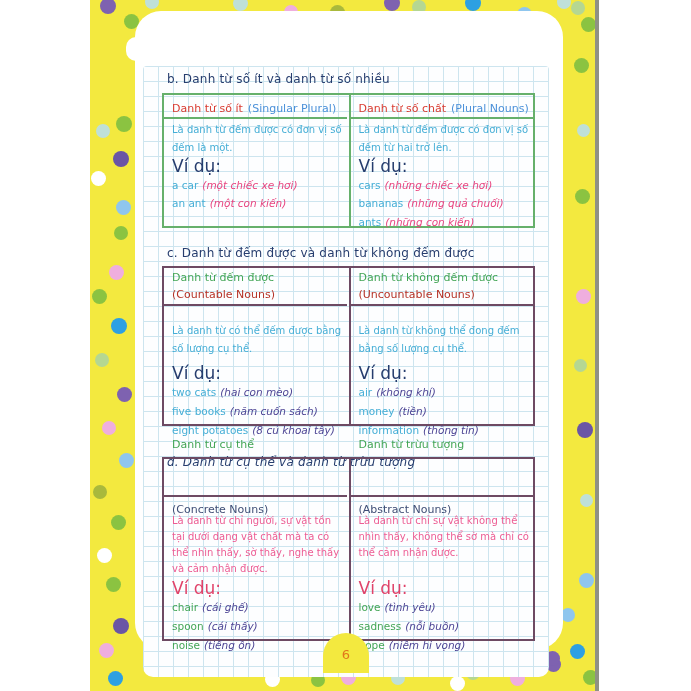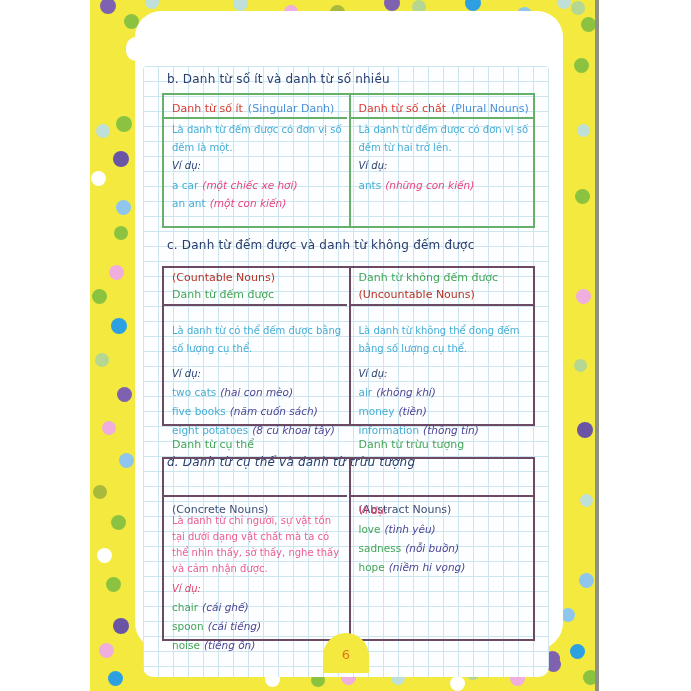--- a/index.html
+++ b/index.html
@@ -27,21 +27,21 @@
   .ntable{position:absolute;left:19px;width:369px;display:flex;background:rgba(255,255,255,.0);
           border:2px solid var(--bc);}
   .col{flex:1;min-width:0;padding-left:8px;position:relative;}
   .col.right{border-left:2px solid var(--bc);margin-left:2px;}
   .hdr{border-bottom:2px solid var(--bc);display:flex;flex-direction:column;justify-content:center;
        margin-left:-8px;padding-left:8px;}
   .hdr .line{white-space:nowrap;}
   .ttl{font-size:11px;}
   .sub{font-size:11px;}
   .desc{font-size:10px;white-space:normal;padding-right:4px;}
-  .exlabel{font-size:10px;font-style:italic;}
+  .exlabel{font-size:17px;}
   .exline{white-space:nowrap;font-size:10.5px;}
   .ex-en{margin-right:4px;}
   .ex-vi{font-style:italic;}
 
   
   .tb{--bc:#66b06b;}
   .tb .ttl{color:#d93a30;}
   .tb .sub{color:#4a90d9;}
   .tb .desc{color:#45aed6;}
   .tb .exlabel{color:#263d6e;}
@@ -159,21 +159,21 @@
 
     <div class="grid" style="left:8px;top:19px;margin-top:36px;">
 
       <div class="sec-heading" style="top:6px;">b. Danh từ số ít và danh từ số nhiều</div>
 
       <div class="ntable tb">
         <div class="col">
           <div class="hdr">
             <div class="line">
               <span class="ttl">Danh từ số ít</span>
-              <span class="sub">(Singular Danh)</span>
+              <span class="sub">(Singular Plural)</span>
             </div>
           </div>
           <div class="desc">Là danh từ đếm được có đơn vị số đếm là một.</div>
           <div class="examples">
             <div class="exlabel">Ví dụ:</div>
             <div class="exline">
               <span class="ex-en">a car</span><span class="ex-vi">(một chiếc xe hơi)</span>
             </div>
             <div class="exline">
               <span class="ex-en">an ant</span><span class="ex-vi">(một con kiến)</span>
@@ -184,33 +184,39 @@
           <div class="hdr">
             <div class="line">
               <span class="ttl">Danh từ số chất</span>
               <span class="sub">(Plural Nouns)</span>
             </div>
           </div>
           <div class="desc">Là danh từ đếm được có đơn vị số đếm từ hai trở lên.</div>
           <div class="examples">
             <div class="exlabel">Ví dụ:</div>
             <div class="exline">
+              <span class="ex-en">cars</span><span class="ex-vi">(những chiếc xe hơi)</span>
+            </div>
+            <div class="exline">
+              <span class="ex-en">bananas</span><span class="ex-vi">(những quả chuối)</span>
+            </div>
+            <div class="exline">
               <span class="ex-en">ants</span><span class="ex-vi">(những con kiến)</span>
             </div>
           </div>
         </div>
       </div>
 
-      <div class="sec-heading" style="top:172px;">c. Danh từ đếm được và danh từ không đếm được</div>
+      <div class="sec-heading" style="top:180px;">c. Danh từ đếm được và danh từ không đếm được</div>
 
       <div class="ntable tc">
         <div class="col">
           <div class="hdr">
+            <div class="line ttl">Danh từ đếm được</div>
             <div class="line sub">(Countable Nouns)</div>
-            <div class="line ttl">Danh từ đếm được</div>
           </div>
           <div class="desc">Là danh từ có thể đếm được bằng số lượng cụ thể.</div>
           <div class="examples">
             <div class="exlabel">Ví dụ:</div>
             <div class="exline">
               <span class="ex-en">two cats</span><span class="ex-vi">(hai con mèo)</span>
             </div>
             <div class="exline">
               <span class="ex-en">five books</span><span class="ex-vi">(năm cuốn sách)</span>
             </div>
@@ -248,32 +254,33 @@
             <div class="line ttl">Danh từ cụ thể</div>
             <div class="line sub">(Concrete Nouns)</div>
           </div>
           <div class="desc">Là danh từ chỉ người, sự vật tồn tại dưới dạng vật chất mà ta có thể nhìn thấy, sờ thấy, nghe thấy và cảm nhận được.</div>
           <div class="examples">
             <div class="exlabel">Ví dụ:</div>
             <div class="exline">
               <span class="ex-en">chair</span><span class="ex-vi">(cái ghế)</span>
             </div>
             <div class="exline">
-              <span class="ex-en">spoon</span><span class="ex-vi">(cái tiếng)</span>
+              <span class="ex-en">spoon</span><span class="ex-vi">(cái thấy)</span>
             </div>
             <div class="exline">
               <span class="ex-en">noise</span><span class="ex-vi">(tiếng ồn)</span>
             </div>
           </div>
         </div>
         <div class="col right">
           <div class="hdr">
             <div class="line ttl">Danh từ trừu tượng</div>
             <div class="line sub">(Abstract Nouns)</div>
           </div>
+          <div class="desc">Là danh từ chỉ sự vật không thể nhìn thấy, không thể sờ mà chỉ có thể cảm nhận được.</div>
           <div class="examples">
             <div class="exlabel">Ví dụ:</div>
             <div class="exline">
               <span class="ex-en">love</span><span class="ex-vi">(tình yêu)</span>
             </div>
             <div class="exline">
               <span class="ex-en">sadness</span><span class="ex-vi">(nỗi buồn)</span>
             </div>
             <div class="exline">
               <span class="ex-en">hope</span><span class="ex-vi">(niềm hi vọng)</span>

